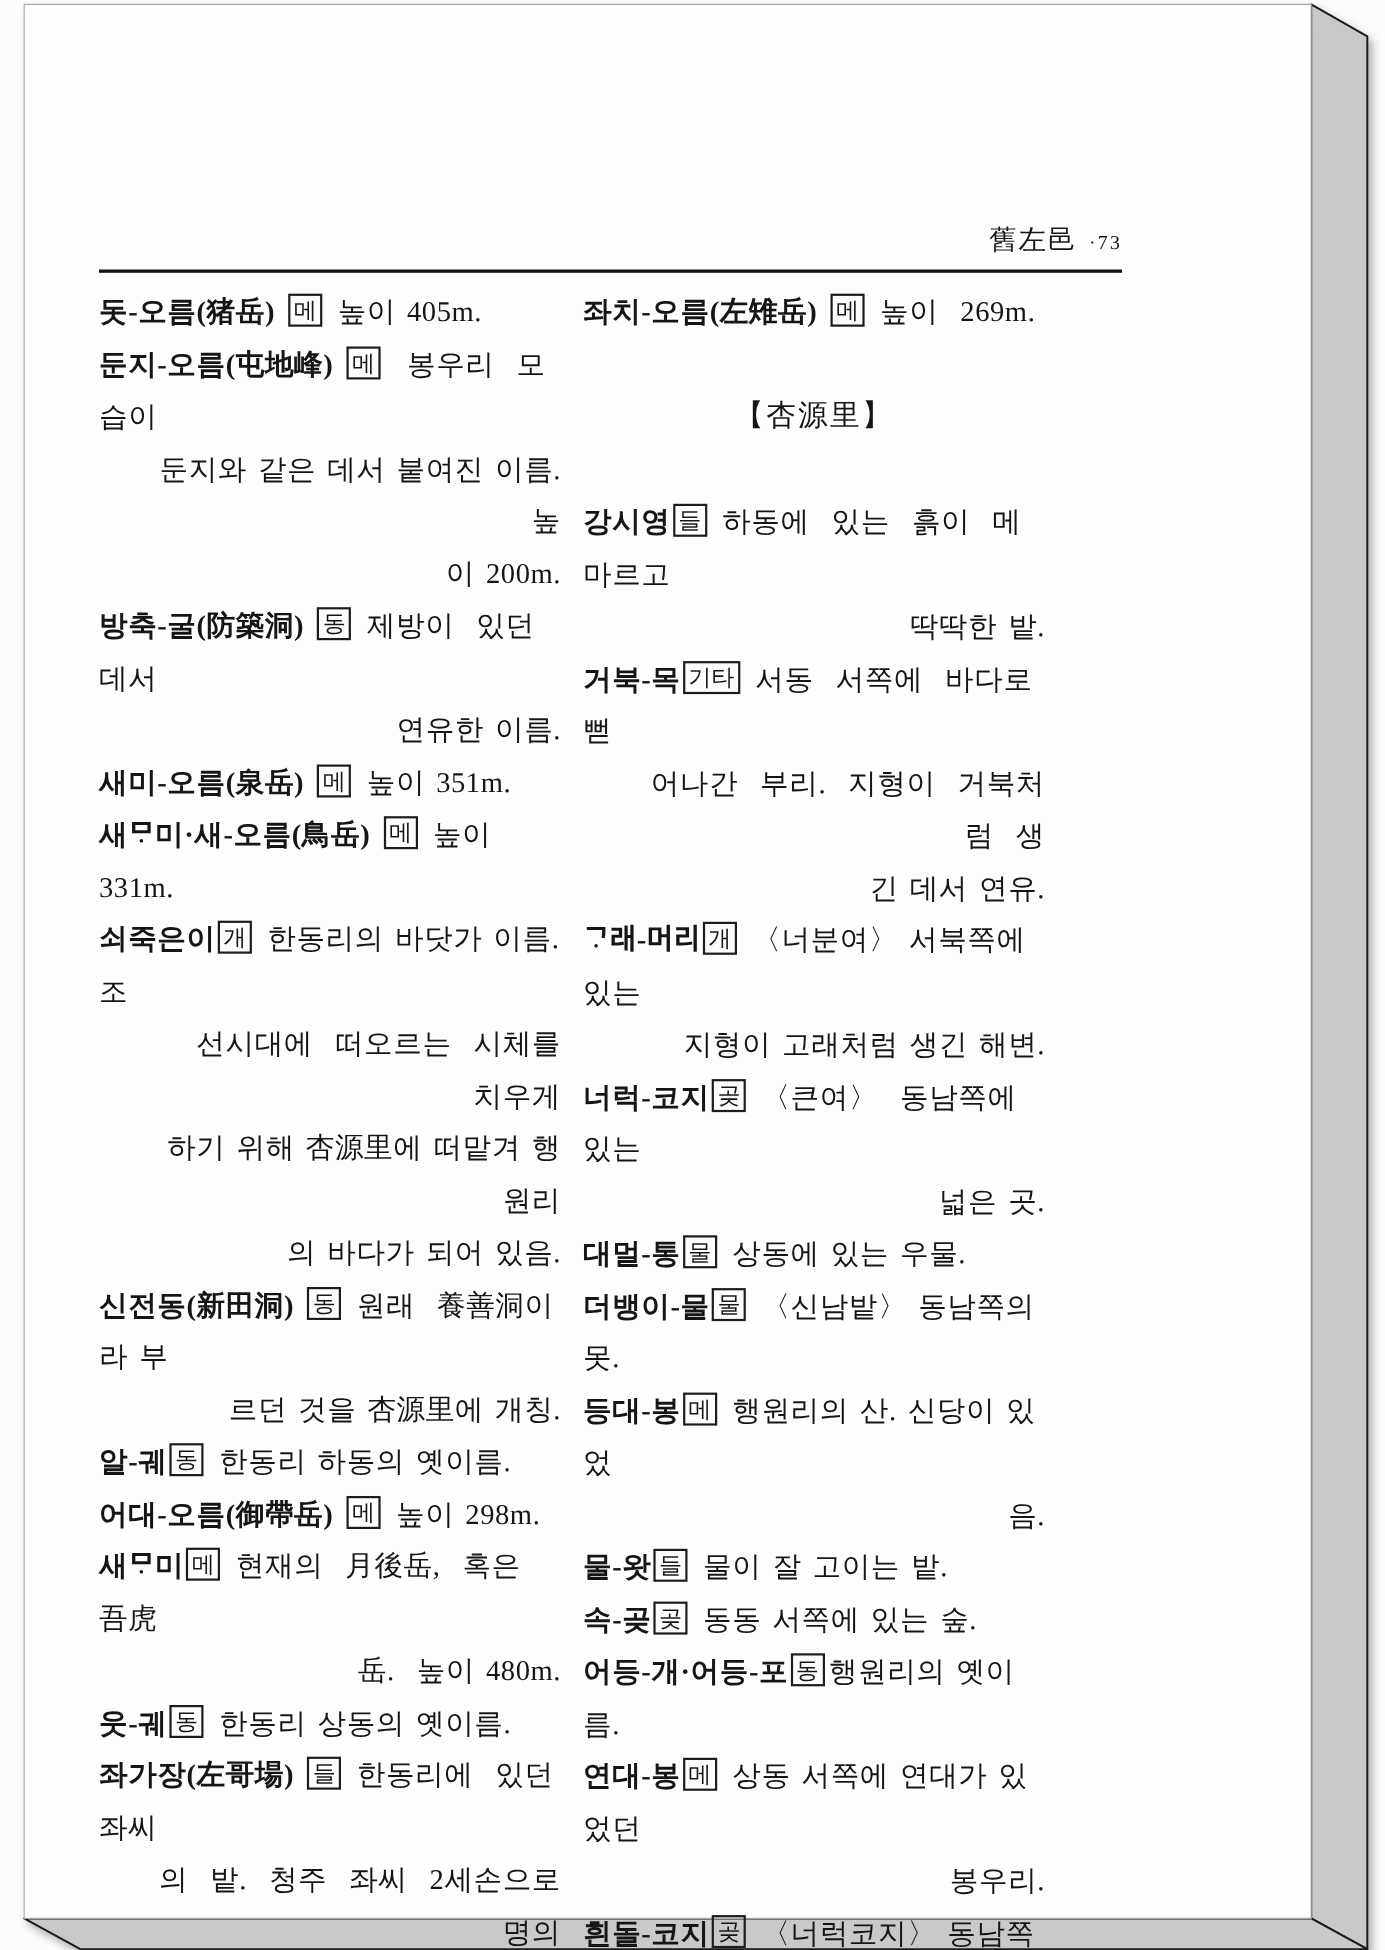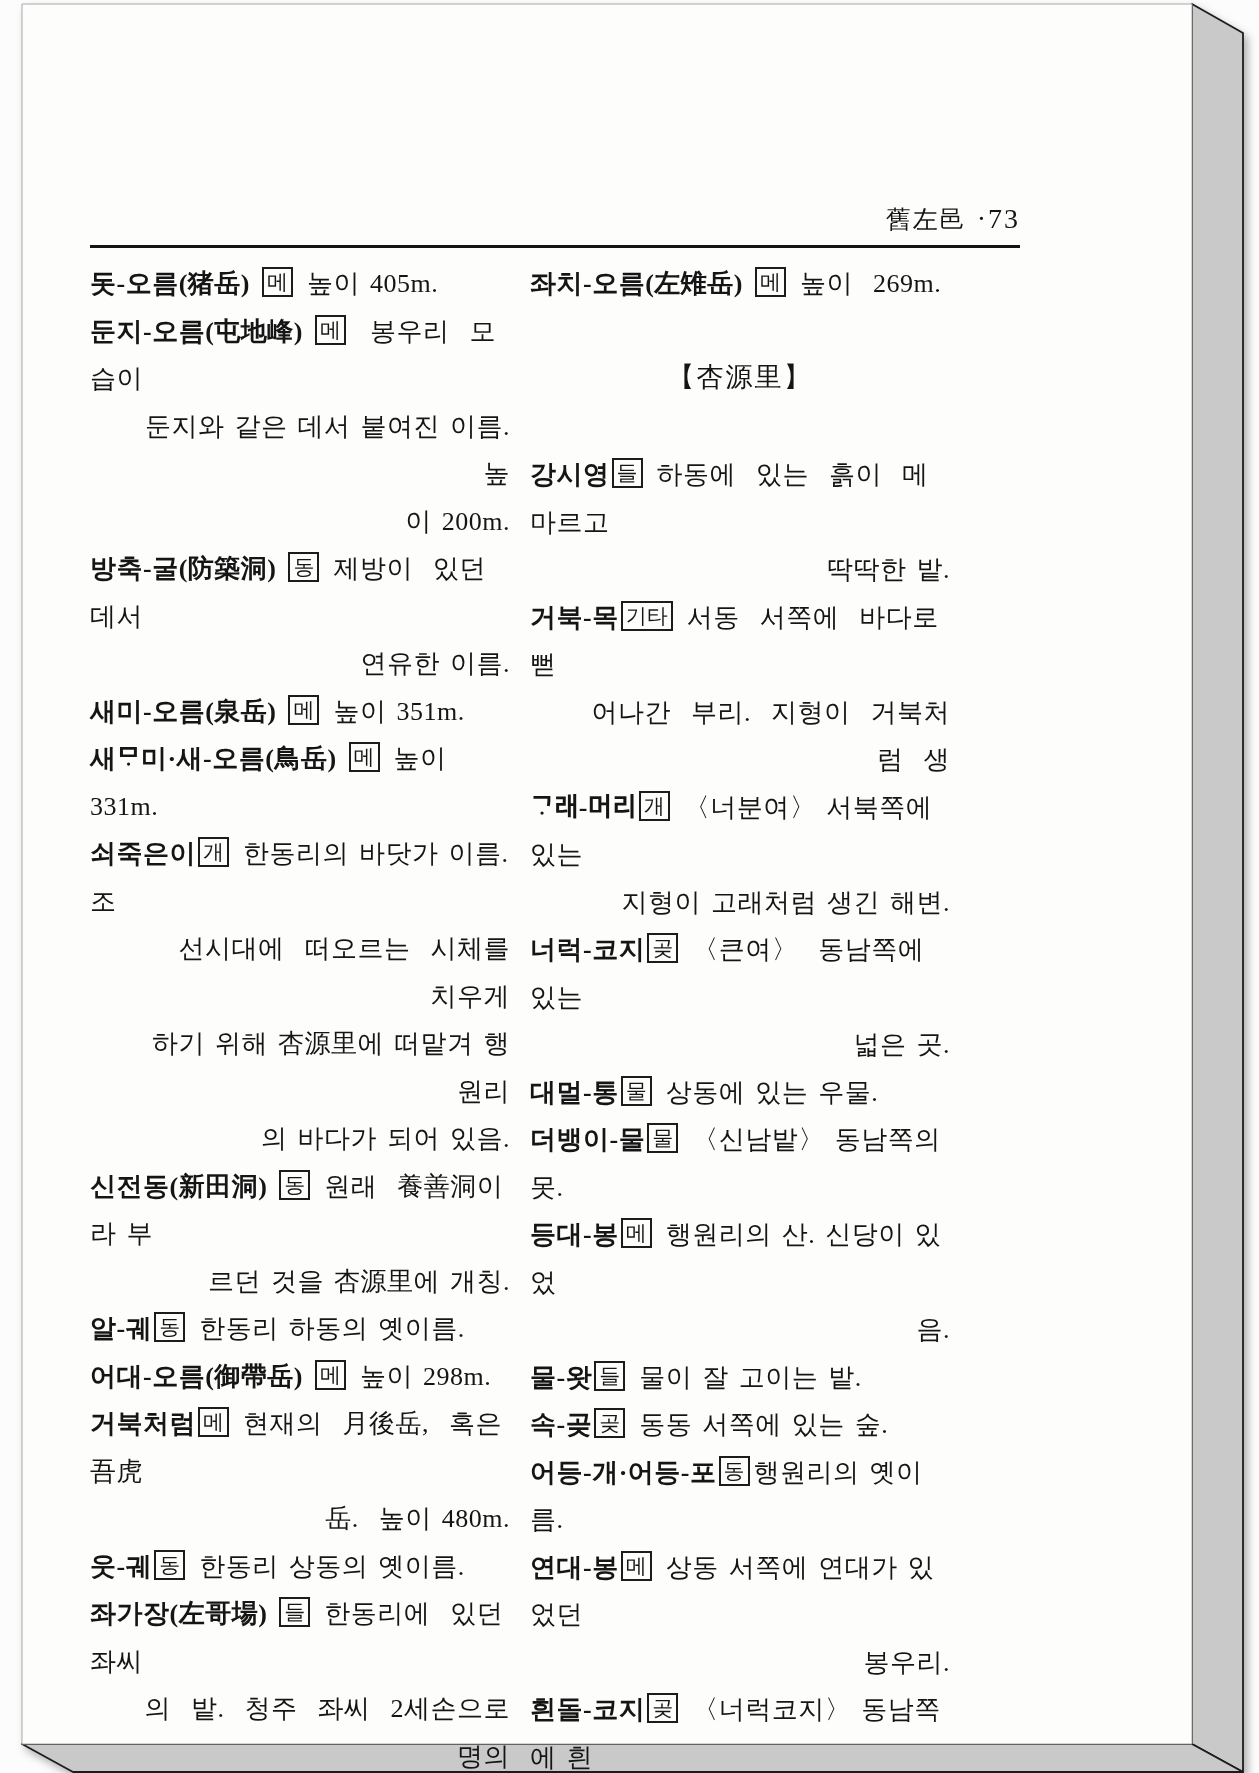--- a/index.html
+++ b/index.html
@@ -1,21 +1,21 @@
 <!DOCTYPE html>
 <html><head>
 <meta charset="utf-8">
 <style>
   html,body{margin:0;padding:0;background:#fcfcfc;}
   .canvas{position:relative;width:1259px;height:1773px;background:#fcfcfc;overflow:hidden;
           font-family:"Liberation Serif", serif;color:#151515;}
   .book-bg{position:absolute;left:0;top:0;filter:drop-shadow(4px 5px 4px rgba(0,0,0,0.30));}
   .page-content{position:absolute;left:90px;top:200px;width:930px;}
   .header-row{text-align:right;font-size:25px;letter-spacing:2px;height:38px;line-height:38px;}
-  .header-row .pageno{margin-left:10px;font-size:28px;}
+  .header-row .pageno{margin-left:10px;font-size:18px;}
   .rule{height:3px;background:#141414;margin-top:7px;}
   .columns{display:flex;margin-top:12px;}
   .col{width:420px;}
   .col.left{margin-right:20px;}
   .line{font-size:26px;line-height:47.5px;letter-spacing:0.5px;word-spacing:3px;
         white-space:pre-wrap;}
   .line.cont{padding-left:46px;text-align:right;}
   .seg.bold{font-weight:700;}
   .marker{display:inline-block;border:2px solid #1c1c1c;font-size:21px;line-height:1;
           padding:3px 3px 2px;margin:0 4px 0 2px;vertical-align:3px;font-weight:400;
@@ -53,33 +53,34 @@
           <div class="line"><span class="seg bold">새미-오름(泉岳) </span><span class="marker">메</span><span class="seg"> 높이 351m.</span></div>
           <div class="line"><span class="seg bold">새ᄆᆞ미·새-오름(鳥岳) </span><span class="marker">메</span><span class="seg"> 높이 331m.</span></div>
           <div class="line"><span class="seg bold">쇠죽은이</span><span class="marker">개</span><span class="seg"> 한동리의 바닷가 이름. 조</span></div>
           <div class="line cont"><span class="seg">선시대에  떠오르는  시체를  치우게</span></div>
           <div class="line cont"><span class="seg">하기 위해 杏源里에 떠맡겨 행원리</span></div>
           <div class="line cont"><span class="seg">의 바다가 되어 있음.</span></div>
           <div class="line"><span class="seg bold">신전동(新田洞) </span><span class="marker">동</span><span class="seg"> 원래  養善洞이라 부</span></div>
           <div class="line cont"><span class="seg">르던 것을 杏源里에 개칭.</span></div>
           <div class="line"><span class="seg bold">알-궤</span><span class="marker">동</span><span class="seg"> 한동리 하동의 옛이름.</span></div>
           <div class="line"><span class="seg bold">어대-오름(御帶岳) </span><span class="marker">메</span><span class="seg"> 높이 298m.</span></div>
-          <div class="line"><span class="seg bold">거북처럼</span><span class="marker">메</span><span class="seg"> 현재의  月後岳,  혹은  吾虎</span></div>
+          <div class="line"><span class="seg bold">새ᄆᆞ미</span><span class="marker">메</span><span class="seg"> 현재의  月後岳,  혹은  吾虎</span></div>
           <div class="line cont"><span class="seg">岳.  높이 480m.</span></div>
           <div class="line"><span class="seg bold">웃-궤</span><span class="marker">동</span><span class="seg"> 한동리 상동의 옛이름.</span></div>
           <div class="line"><span class="seg bold">좌가장(左哥場) </span><span class="marker">들</span><span class="seg"> 한동리에  있던  좌씨</span></div>
           <div class="line cont"><span class="seg">의  밭.  청주  좌씨  2세손으로  명의</span></div>
         </div>
       <div class="col right" id="col-right">
           <div class="line"><span class="seg bold">좌치-오름(左雉岳) </span><span class="marker">메</span><span class="seg"> 높이  269m.</span></div>
           <div class="section-title">【杏源里】</div>
           <div class="line"><span class="seg bold">강시영</span><span class="marker">들</span><span class="seg"> 하동에  있는  흙이  메마르고</span></div>
           <div class="line cont"><span class="seg">딱딱한 밭.</span></div>
           <div class="line"><span class="seg bold">거북-목</span><span class="marker">기타</span><span class="seg"> 서동  서쪽에  바다로  뻗</span></div>
           <div class="line cont"><span class="seg">어나간  부리.  지형이  거북처럼  생</span></div>
+          <div class="line cont"><span class="seg">긴 데서 연유.</span></div>
           <div class="line"><span class="seg bold">ᄀᆞ래-머리</span><span class="marker">개</span><span class="seg"> 〈너분여〉 서북쪽에 있는</span></div>
           <div class="line cont"><span class="seg">지형이 고래처럼 생긴 해변.</span></div>
           <div class="line"><span class="seg bold">너럭-코지</span><span class="marker">곶</span><span class="seg"> 〈큰여〉  동남쪽에   있는</span></div>
           <div class="line cont"><span class="seg">넓은 곳.</span></div>
           <div class="line"><span class="seg bold">대멀-통</span><span class="marker">물</span><span class="seg"> 상동에 있는 우물.</span></div>
           <div class="line"><span class="seg bold">더뱅이-물</span><span class="marker">물</span><span class="seg"> 〈신남밭〉 동남쪽의 못.</span></div>
           <div class="line"><span class="seg bold">등대-봉</span><span class="marker">메</span><span class="seg"> 행원리의 산. 신당이 있었</span></div>
           <div class="line cont"><span class="seg">음.</span></div>
           <div class="line"><span class="seg bold">물-왓</span><span class="marker">들</span><span class="seg"> 물이 잘 고이는 밭.</span></div>
           <div class="line"><span class="seg bold">속-곶</span><span class="marker">곶</span><span class="seg"> 동동 서쪽에 있는 숲.</span></div>

